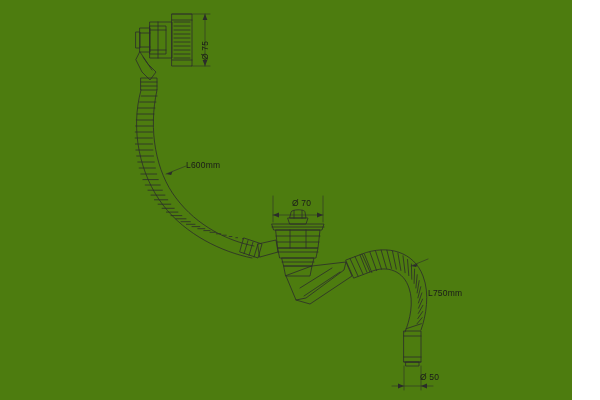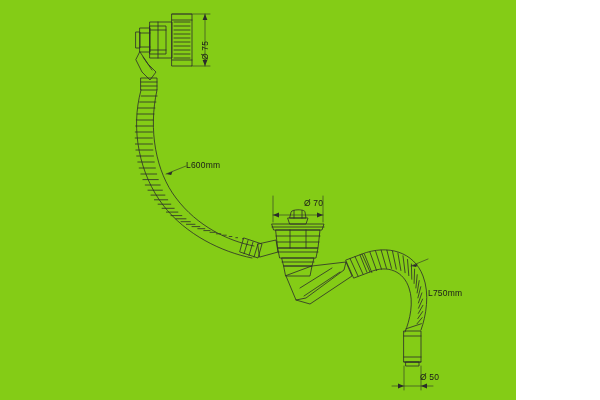--- a/index.html
+++ b/index.html
@@ -2,23 +2,23 @@
 <html><head>
 <meta charset="utf-8">
 <style>
   html, body {
     margin: 0;
     padding: 0;
     background: #ffffff;
   }
   #canvas {
     position: relative;
-    width: 516px;
+    width: 572px;
     height: 400px;
-    background: #84cc16;
+    background: #4d7c0f;
     font-family: "Liberation Sans", sans-serif;
     overflow: hidden;
   }
   #drawing {
     position: absolute;
     left: 0;
     top: 0;
     width: 600px;
     height: 400px;
   }
@@ -247,19 +247,19 @@
         <path d="M421 386 L427 383.6 L427 388.4 Z" fill="#2b2b2b" stroke="none"></path>
       </g>
 
     </g>
   </svg>
 
   <div class="lbl rot" style="left:200px; top:60px;">Ø 75</div>
 
   <div class="lbl" style="left:186px; top:160px;">L600mm</div>
 
-  <div class="lbl" style="left:304px; top:198px;">Ø 70</div>
+  <div class="lbl" style="left:292px; top:198px;">Ø 70</div>
 
   <div class="lbl" style="left:428px; top:254px;margin-top:34px;">L750mm</div>
 
   <div class="lbl" style="left:396px; top:372px;padding-left:24px;">Ø 50</div>
 
 </div>
 
 </body></html>

